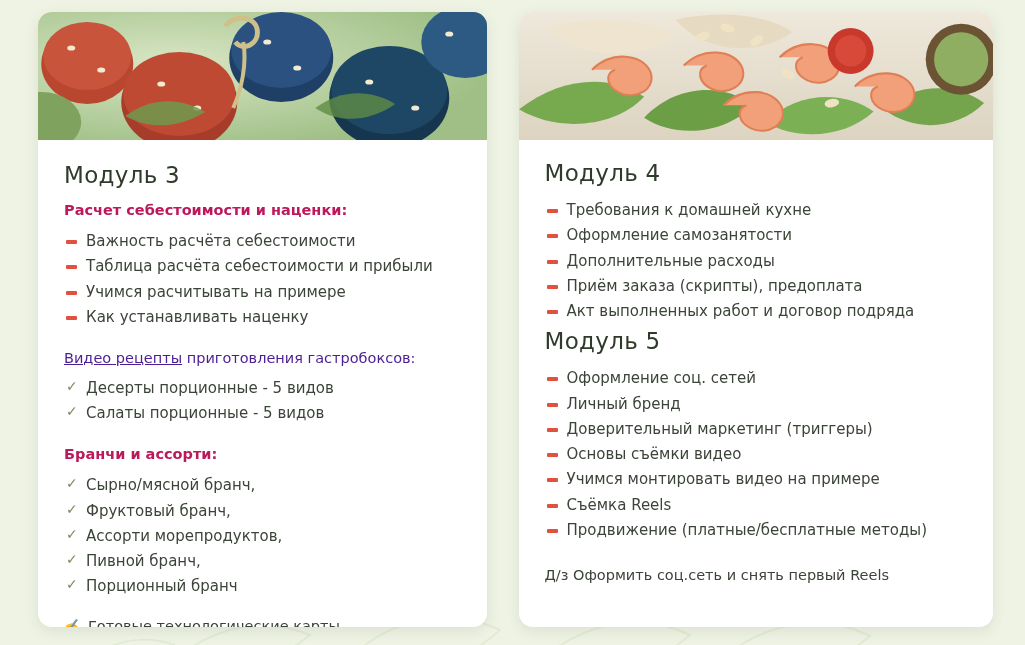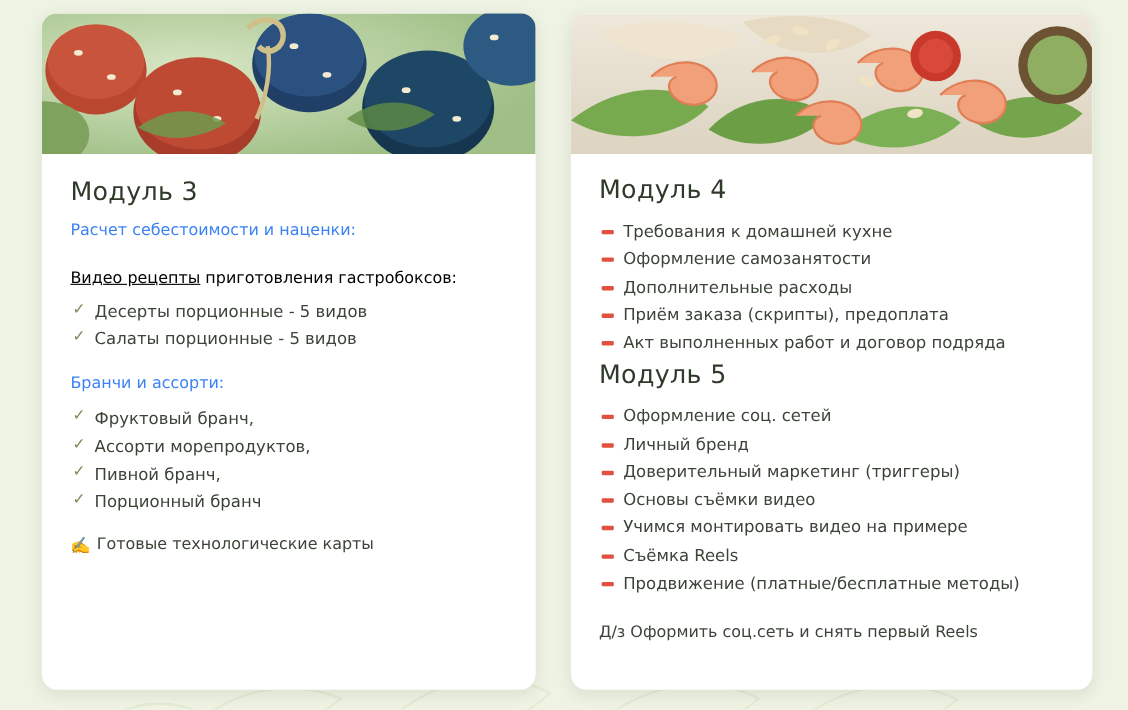--- a/index.html
+++ b/index.html
@@ -62,22 +62,23 @@
     font-size: 23px;
     font-weight: 400;
     color: #2f3b2a;
     letter-spacing: .3px;
   }
   .card-right h2.module-title.second { }
 
   p.lead {
     margin: 0 0 8px 0;
     font-size: 14.5px;
-    color: #3b82f6;
+    color: #be185d;
     line-height: 1.45;
+    font-weight: bold;
   }
   ul.items {
     list-style: none;
     margin: 0 0 4px 0;
     padding: 0;
   }
   ul.items li {
     font-size: 15px;
     color: #3b4438;
     line-height: 1.55;
@@ -102,21 +103,21 @@
     left: 2px;
     top: 0px;
     color: #7a8f5c;
     font-size: 14px;
   }
   .spacer-sm { height: 14px; }
 
   .underlined-lead {
     margin: 0 0 6px 0;
     font-size: 14.5px;
-    color: #000000;
+    color: #4c1d95;
     line-height: 1.5;
   }
   .underlined-lead .u {
     text-decoration: underline;
   }
   .note-line {
     font-size: 14.5px;
     color: #3b4438;
     margin: 16px 0 0 0;
     padding-left: 24px;
@@ -189,35 +190,42 @@
             <ellipse cx="420" cy="22" rx="4" ry="2.6"></ellipse>
           </g>
           <path d="M96 104 C 120 86, 150 84, 176 100 C 150 116, 120 118, 96 104 Z" fill="#6f9a4e" opacity=".85"></path>
           <path d="M286 96 C 310 78, 340 76, 366 92 C 340 110, 310 112, 286 96 Z" fill="#5f8c43" opacity=".8"></path>
         </g>
       </svg>
     </div>
     <div class="card-body">
       <h2 class="module-title">Модуль 3</h2>
       <p class="lead">Расчет себестоимости и наценки:</p>
+      <ul class="items dash">
+        <li>Важность расчёта себестоимости</li>
+        <li>Таблица расчёта себестоимости и прибыли</li>
+        <li>Учимся расчитывать на примере</li>
+        <li>Как устанавливать наценку</li>
+      </ul>
 
       <div class="spacer-sm"></div>
 
       <p class="underlined-lead">
         <span class="u">Видео рецепты</span><span> приготовления гастробоксов:</span>
       </p>
       <ul class="items check">
         <li>Десерты порционные - 5 видов</li>
         <li>Салаты порционные - 5 видов</li>
       </ul>
 
       <div class="spacer-sm"></div>
 
       <p class="lead">Бранчи и ассорти:</p>
       <ul class="items check">
+        <li>Сырно/мясной бранч,</li>
         <li>Фруктовый бранч,</li>
         <li>Ассорти морепродуктов,</li>
         <li>Пивной бранч,</li>
         <li>Порционный бранч</li>
       </ul>
 
       <p class="note-line">
         <span class="emoji">✍️</span>
         <span>Готовые технологические карты</span>
       </p>

